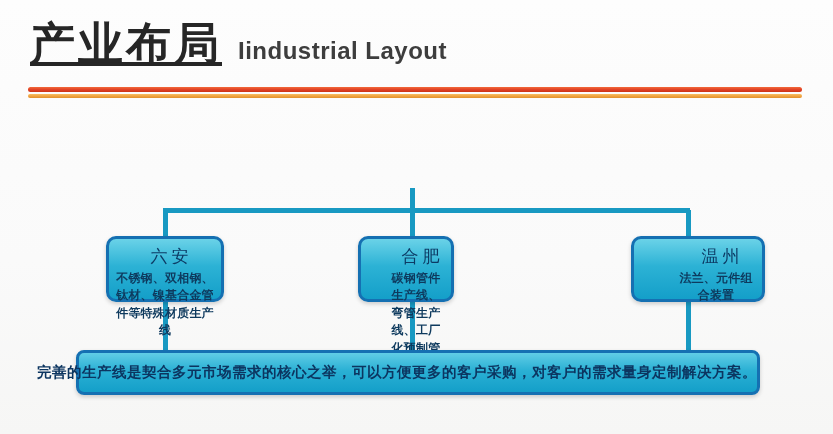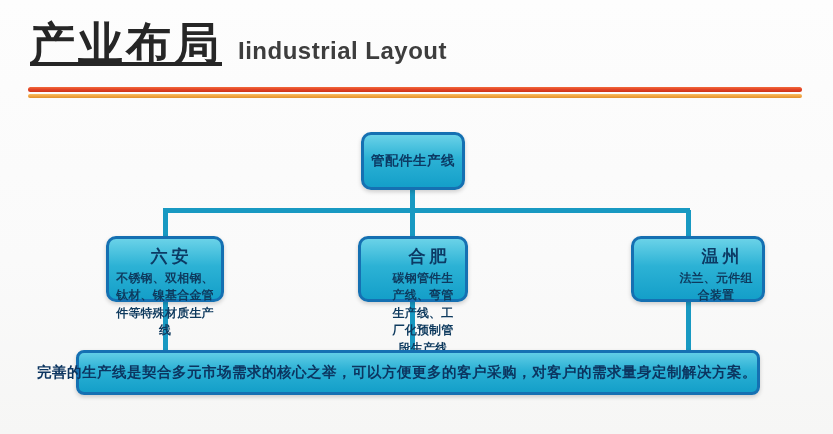--- a/index.html
+++ b/index.html
@@ -53,23 +53,23 @@
     box-shadow:0 2px 4px rgba(0,0,0,0.18);
     text-align:center;
     color:#0c3a64;
   }
   .root-node{left:361px;top:132px;width:104px;height:58px;
     display:flex;align-items:center;justify-content:center;}
   .root-node .node-label{font-size:13.5px;font-weight:800;letter-spacing:0.5px;}
 
   .city-node{height:66px;top:236px;padding-top:6px;}
   .city-luan{left:106px;width:118px;}
-  .city-hefei{left:358px;width:110px;padding-left:20px;}
+  .city-hefei{left:358px;width:96px;padding-left:20px;}
   .city-wenzhou{left:631px;width:134px;padding-left:36px;}
-  .city-label{font-size:17px;font-weight:700;letter-spacing:4px;color:#0c3a64;margin-left:13px;}
+  .city-label{font-size:17px;font-weight:400;letter-spacing:4px;color:#0c3a64;margin-left:13px;}
   .city-desc{
     font-size:12px;font-weight:700;line-height:1.45;color:#0e3a5e;
     padding:2px 6px 0 6px;letter-spacing:0.2px;
   }
 
   
   .footer-bar{
     position:absolute;left:76px;top:350px;width:684px;height:45px;
     background:linear-gradient(180deg,#60cde6 0%,#2ab0d4 45%,#149fc9 100%);
     border:3px solid #1570b2;border-radius:8px;box-sizing:border-box;
@@ -96,23 +96,20 @@
 
   <div class="conn conn-v c-top"></div>
   <div class="conn conn-h c-hline"></div>
   <div class="conn conn-v c-left"></div>
   <div class="conn conn-v c-mid"></div>
   <div class="conn conn-v c-right"></div>
   <div class="conn conn-v c-dleft"></div>
   <div class="conn conn-v c-dmid"></div>
   <div class="conn conn-v c-dright"></div>
 
-  <div class="node root-node">
-    <div class="node-label">管配件生产线</div>
-  </div>
 
   <div class="node city-node city-luan">
     <div class="city-label">六安</div>
     <div class="city-desc">不锈钢、双相钢、钛材、镍基合金管件等特殊材质生产线</div>
   </div>
 
   <div class="node city-node city-hefei">
     <div class="city-label">合肥</div>
     <div class="city-desc">碳钢管件生产线、弯管生产线、工厂化预制管段生产线</div>
   </div>

